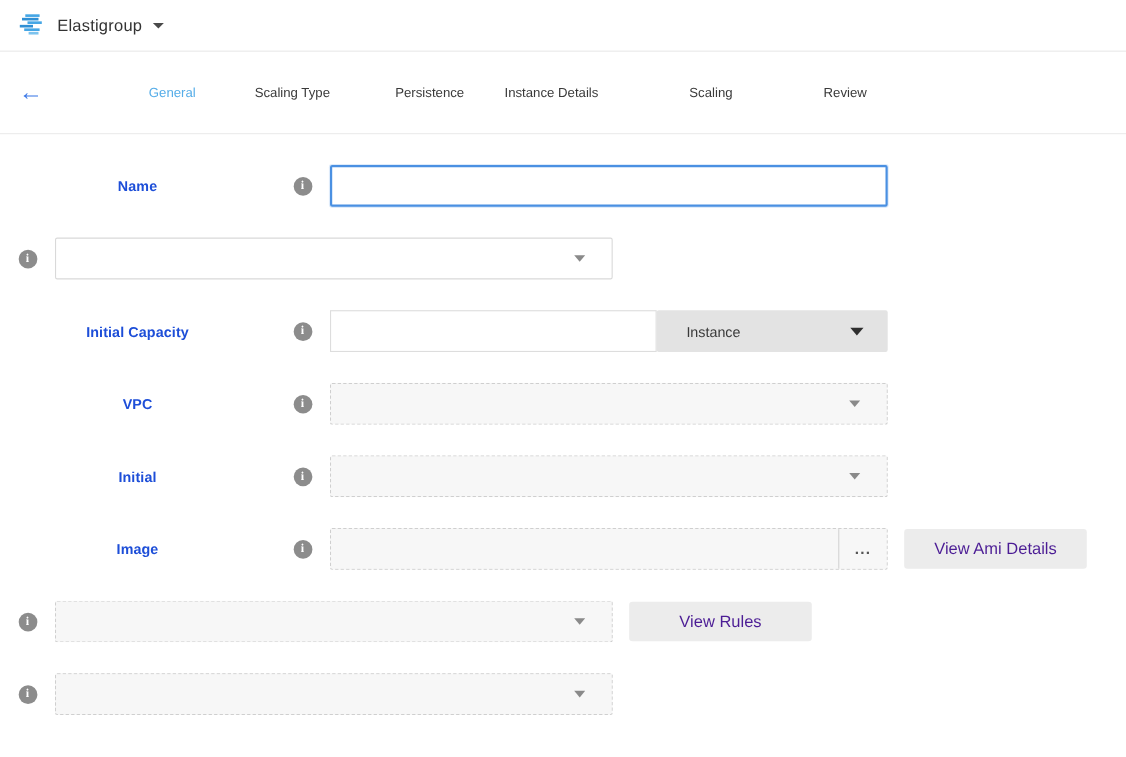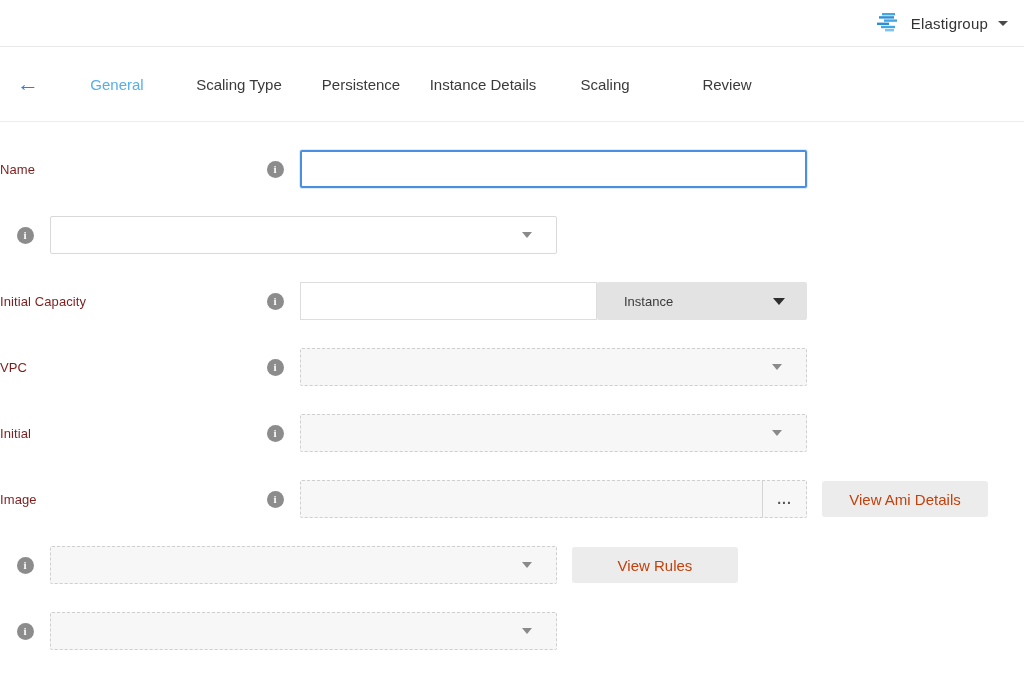--- a/index.html
+++ b/index.html
@@ -1,38 +1,38 @@
 <!DOCTYPE html>
 <html><head>
 <meta charset="utf-8">
 <style>
   * { margin:0; padding:0; box-sizing:border-box; }
   html,body { width:1024px; height:688px; background:#fff; overflow:hidden;
               font-family:"Liberation Sans", sans-serif; }
 
   
-  .topbar { height:47px; border-bottom:1px solid #e8e8e8; display:flex; align-items:center; padding:0 16px;justify-content:flex-end; }
+  .topbar { height:47px; border-bottom:1px solid #e8e8e8; display:flex; align-items:center; padding:0 16px; }
   .brand { display:flex; align-items:center; cursor:pointer; }
   .logo { width:26px; height:22px; margin-right:10px; }
   .brand-name { font-size:15px; color:#333; letter-spacing:.2px; }
   .caret-sm { width:0; height:0; border-left:5px solid transparent; border-right:5px solid transparent;
               border-top:5px solid #4a4a4a; margin-left:10px; }
 
   
   .wizard-nav { height:75px; border-bottom:1px solid #ececec; display:flex; align-items:center; }
   .back-btn { width:56px; background:none; border:none; display:flex; justify-content:center; cursor:pointer; }
   .back-arrow { color:#3b78e7; font-size:22px; line-height:1; }
   .tabs { display:flex; }
-  .tab { width:122px; text-align:center; font-size:15px; color:#3a3a3a; cursor:pointer; white-space:nowrap; }
+  .tab { width:122px; text-align:right; font-size:12px; color:#3a3a3a; cursor:pointer; white-space:nowrap; }
   .tab.active { color:#56ade8; }
 
   
   .form-area { padding-top:28px; }
   .row { display:flex; align-items:center; height:38px; margin-bottom:28px; }
-  .lbl { width:250px; text-align:left; font-size:13px; font-weight:normal; color:#7f1d1d; letter-spacing:.1px; }
+  .lbl { width:250px; text-align:center; font-size:13px; font-weight:bold; color:#1d4ed8; letter-spacing:.1px; }
   .info-cell { width:50px; display:flex; justify-content:center; }
   .info-icon { width:17px; height:17px; border-radius:50%; background:#8c8c8c; color:#fff;
                font-size:11px; font-weight:bold; font-family:"Liberation Serif", serif;
                display:flex; align-items:center; justify-content:center; cursor:pointer; }
   .field { width:507px; height:38px; position:relative; }
 
   .text-focused { width:100%; height:100%; border:2px solid #4a90e2; border-radius:2px;
                   outline:none; padding:0 10px; font-size:14px; background:#fff;
                   box-shadow:0 0 0 1px rgba(74,144,226,.18); }
 
@@ -55,21 +55,21 @@
 
   
   .img-field { width:100%; height:100%; display:flex; border:1px dashed #cfcfcf; background:#f7f7f7;
                border-radius:2px; }
   .img-main { flex:1; }
   .img-browse { width:44px; border-left:1px solid #d4d4d4; display:flex; align-items:center;
                 justify-content:center; font-size:14px; font-weight:bold; letter-spacing:1px;
                 color:#555; cursor:pointer; }
 
   .action-btn { margin-left:15px; width:166px; height:36px; background:#ececec; border:none;
-                border-radius:3px; color:#c2410c; font-size:15px; cursor:pointer;
+                border-radius:3px; color:#4c1d95; font-size:15px; cursor:pointer;
                 font-family:"Liberation Sans", sans-serif; }
 </style>
 </head>
 <body>
 
 <header class="topbar">
   <div class="brand">
     <svg class="logo" viewBox="0 0 24 22">
       <rect x="6" y="1" width="13" height="2.4" fill="#45a6e5"></rect>
       <rect x="3" y="4.2" width="15" height="2.4" fill="#2f8fd4"></rect>

